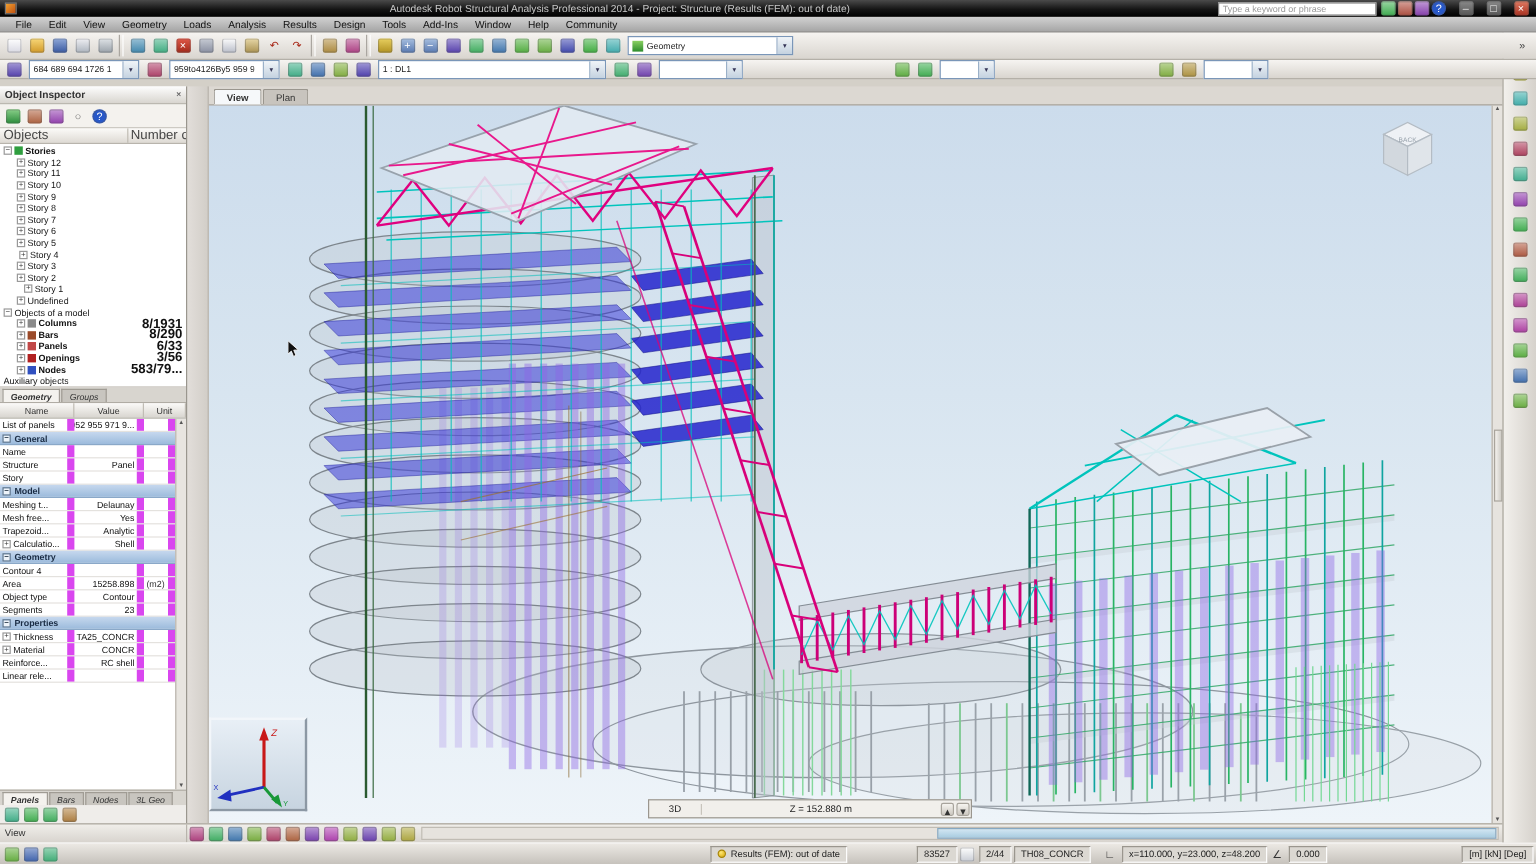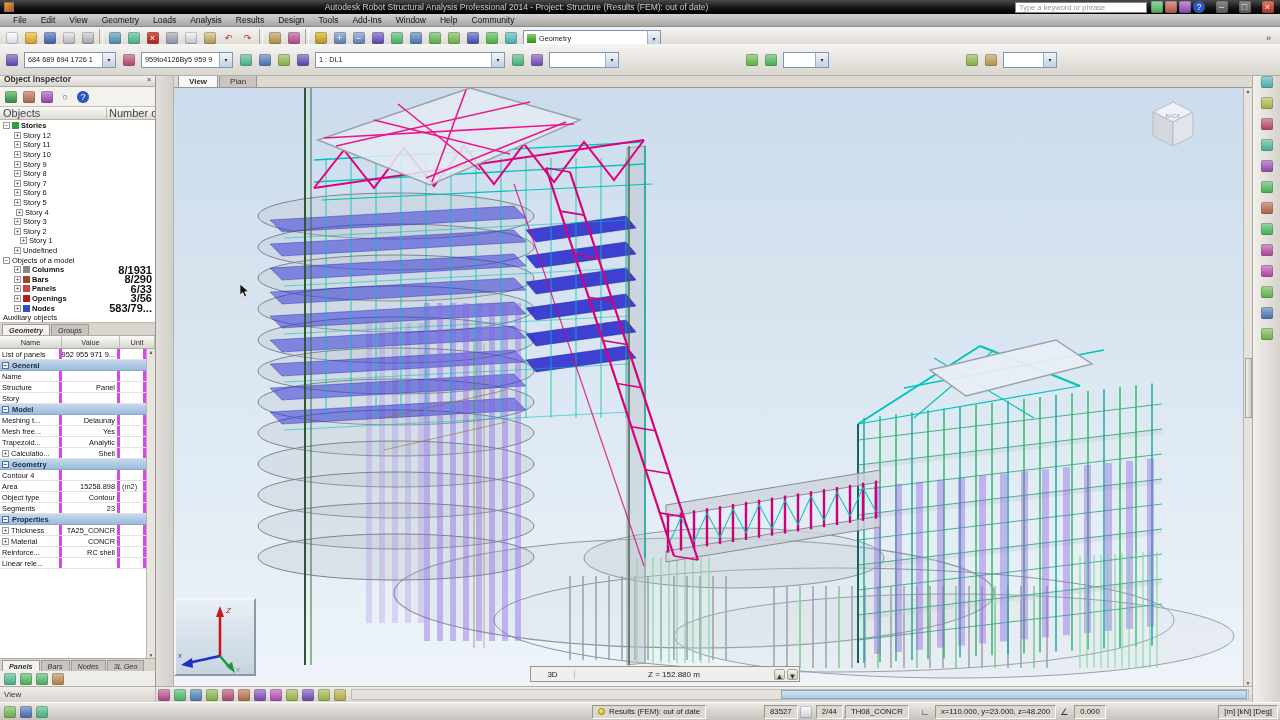--- a/index.html
+++ b/index.html
@@ -15,21 +15,21 @@
 .tb-icons .tbtn{width:14px;height:12px}
 .winbtns{display:flex;margin-right:2px}
 .winbtns .tbtn{width:21px;height:12px;margin-left:2px}
 .winbtns .g{width:100%;height:100%;font-size:7px;line-height:12px}
 
 .menubar{position:absolute;top:14px;left:0;right:0;height:13px;background:linear-gradient(#d2d2d2,#a6a6a6);border-bottom:1px solid #8a8a8a;display:flex;align-items:center;padding-left:6px;z-index:29}
 .menu-item{font-size:8.5px;color:#111;padding:0 7px;white-space:nowrap}
 
 .toolbar{position:absolute;left:0;right:0;background:linear-gradient(#f6f4f1,#d9d5cf);border-bottom:1px solid #b4b0a8;display:flex;align-items:center;padding:1px 2px;z-index:28}
 .t1{top:27px;height:23px}
-.t2{top:44px;height:32px}
+.t2{top:50px;height:16px}
 .row{display:flex;align-items:center}
 .tbtn{width:19px;height:19px;display:flex;align-items:center;justify-content:center;flex:none}
 .tbtn .g{width:12px;height:12px;border-radius:2px;font-size:9px;line-height:12px;text-align:center;color:#fff;box-shadow:0 0 0 1px rgba(90,90,90,.35) inset}
 .sep{width:4px;height:18px;border-left:1px solid #aaa6a0;border-right:1px solid #fdfdfd;margin:0 2px;flex:none}
 .combo{height:16px;background:#fff;border:1px solid #7a96b8;display:flex;align-items:center;font-size:7.3px;color:#222;padding-left:3px;margin:0 3px;white-space:nowrap;overflow:hidden;flex:none}
 .combo .arr{margin-left:auto;width:13px;height:100%;background:linear-gradient(#f0f4f8,#c4d2e0);border-left:1px solid #9ab0c8;display:flex;align-items:center;justify-content:center;font-size:6px;color:#335;flex:none}
 .combo .val{overflow:hidden;white-space:nowrap}
 .leaf{width:9px;height:9px;background:linear-gradient(#8ad062,#2c8c2c);margin-right:3px;flex:none}
 .flexsp{flex:1}
 
@@ -51,21 +51,21 @@
 .oi-tabs{height:13px;display:flex;align-items:flex-end;background:#d8d5cf;border-bottom:1px solid #b0aca4;padding-left:2px;flex:none}
 .otab{font-size:7.3px;padding:1px 6px 0;border:1px solid #a09c94;border-bottom:none;background:#c8c5bf;color:#333;font-style:italic;margin-right:1px;white-space:nowrap}
 .otab.active{background:#f4f2ee;font-weight:bold}
 .grid-hdr{height:13px;display:flex;background:linear-gradient(#fbfaf8,#d8d5cf);font-size:7.4px;color:#333;border-bottom:1px solid #b0aca4;flex:none}
 .grid-hdr span{display:flex;align-items:center;justify-content:center;border-right:1px solid #c0bcb4}
 .gh-n{width:62px}.gh-v{width:58px}.gh-u{flex:1}
 .gridwrap{flex:1;background:#fff;display:flex;overflow:hidden}
 .gridrows{flex:1}
 .gscroll{width:9px;background:#e8e5e0;border-left:1px solid #b8b4ac;display:flex;flex-direction:column;justify-content:space-between;align-items:center;font-size:5px;color:#555}
 .grow{height:11px;display:flex;font-size:7.4px;border-bottom:1px solid #e4e2de}
-.grow .c{padding:0 2px;overflow:hidden;white-space:nowrap;border-right:3px solid #d946ef;display:flex;align-items:center}
+.grow .c{padding:0 2px;overflow:hidden;white-space:nowrap;border-right:6px solid #d946ef;display:flex;align-items:center}
 .grow .n{width:62px;color:#111}
 .grow .v{width:58px;justify-content:flex-end;color:#111}
 .grow .u{flex:1;color:#333}
 .blue{color:#3030c0}
 .ggroup{height:11px;background:linear-gradient(#c6d8ee,#9cbbdc);font-size:7.4px;font-weight:bold;color:#1a2c44;display:flex;align-items:center;padding-left:2px;border-bottom:1px solid #8aa8c8}
 .gexp{width:7px;height:7px;border:1px solid #55708c;background:#eef4fa;font-size:6.5px;line-height:5px;text-align:center;color:#234;margin-right:3px;flex:none}
 .oi-btabs{height:13px;display:flex;align-items:flex-end;background:#d8d5cf;border-top:1px solid #b0aca4;padding-left:2px;flex:none}
 .oi-bicons{height:15px;display:flex;gap:1px;align-items:center;padding-left:2px;background:#efedea;flex:none}
 .oi-bicons .tbtn{width:15px;height:14px}
 
@@ -73,21 +73,21 @@
 .main{position:absolute;left:174px;top:72px;right:28px;bottom:34px;z-index:10}
 .vtabbar{height:16px;background:#dcd8d2;display:flex;align-items:flex-end;padding-left:4px;border-bottom:1px solid #9a968e}
 .vtab{font-size:8px;padding:2px 10px 1px;border:1px solid #9a968e;border-bottom:none;background:#c8c4be;color:#333;margin-right:1px;border-radius:2px 2px 0 0}
 .vtab.active{background:#f6f8fa;font-weight:bold}
 .canvas{position:absolute;top:16px;left:0;right:9px;bottom:0;background:linear-gradient(180deg,#ccdcec 0%,#d8e5f0 40%,#eef4f9 100%);overflow:hidden}
 .canvas svg.model{position:absolute;left:0;top:0}
 .vscroll{position:absolute;top:16px;right:0;width:9px;bottom:0;background:#e6e3de;border-left:1px solid #b8b4ac;display:flex;flex-direction:column;font-size:5px;color:#555;align-items:center;justify-content:space-between}
 .vthumb{width:7px;height:60px;background:linear-gradient(90deg,#f4f2ee,#cfccc6);border:1px solid #a8a49c;margin-top:2px}
 
 .axis-panel{position:absolute;left:0;bottom:10px;width:82px;height:78px;background:linear-gradient(#e8eff6,#c7d4e0);border-top:2px solid #f2f6fa;border-left:2px solid #f2f6fa;border-right:2px solid #8c98a4;border-bottom:2px solid #8c98a4}
-.zctrl{position:absolute;left:356px;top:578px;width:270px;height:16px;background:#f1efeb;border:1px solid #9a968e;display:flex;align-items:center;font-size:8px;color:#222}
+.zctrl{position:absolute;left:366px;top:578px;width:270px;height:16px;background:#f1efeb;border:1px solid #9a968e;display:flex;align-items:center;font-size:8px;color:#222}
 .zmode{width:44px;text-align:center;border-right:1px solid #c8c4bc}
 .zval{flex:1;text-align:center}
 .spins{display:flex}
 .spins .tbtn{width:13px;height:13px}
 .spins .g{width:11px;height:11px;box-shadow:none;border:1px solid #a8a49c}
 .viewcube{position:absolute;right:40px;top:6px;width:60px;height:62px}
 .cursor{position:absolute;left:66px;top:196px;width:10px;height:14px}
 
 .bottombar{position:absolute;left:0;right:28px;bottom:18px;height:16px;background:linear-gradient(#f0eeea,#d8d4ce);border-top:1px solid #b0aca4;display:flex;align-items:center;z-index:21}
 .bb-view{width:156px;height:100%;font-size:8px;color:#333;padding-left:4px;border-right:1px solid #b8b4ac;display:flex;align-items:center;flex:none}

